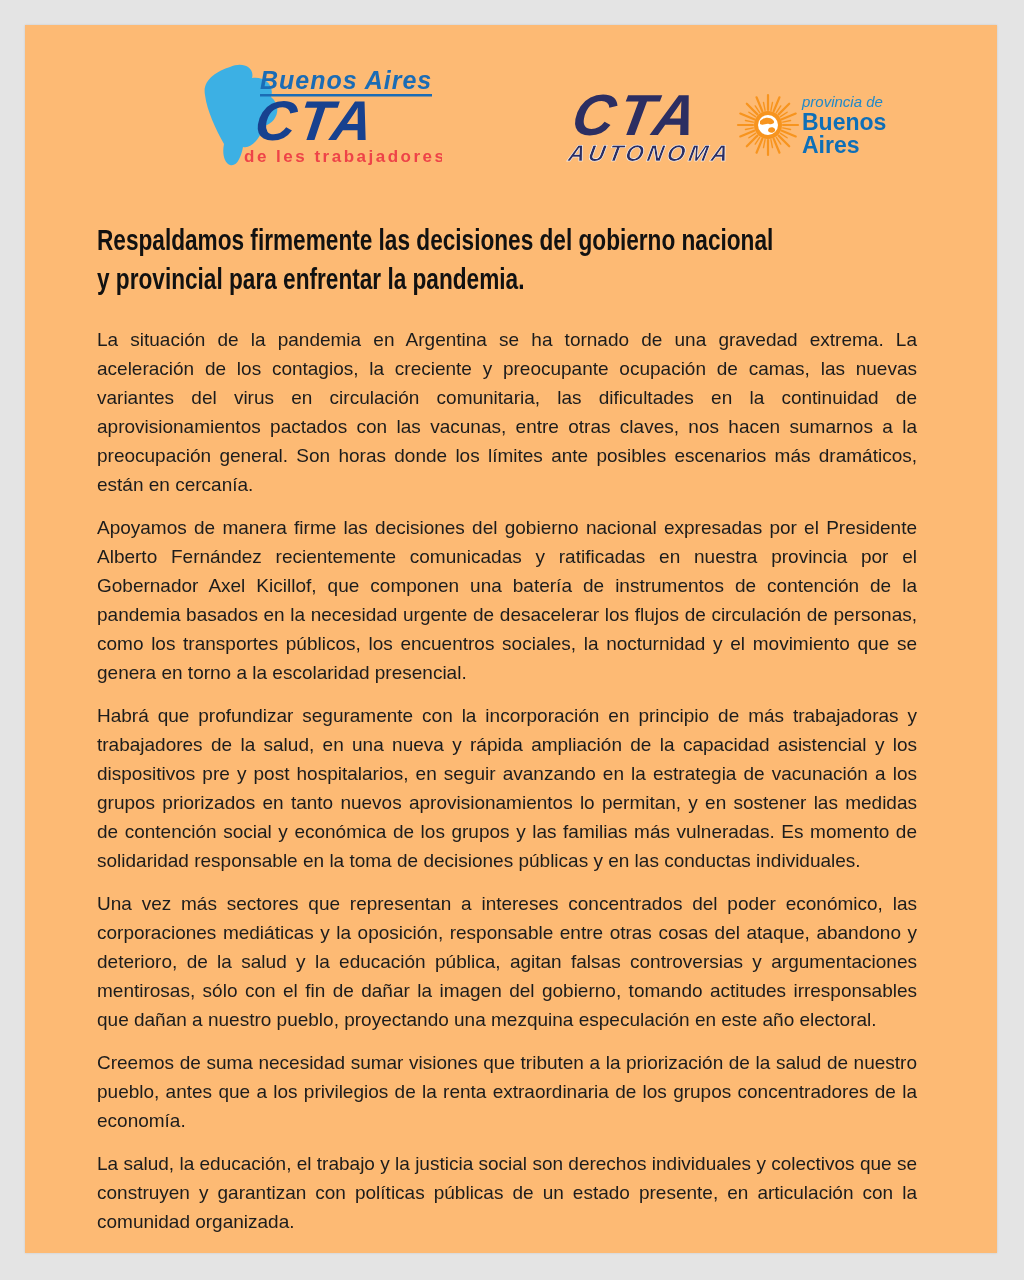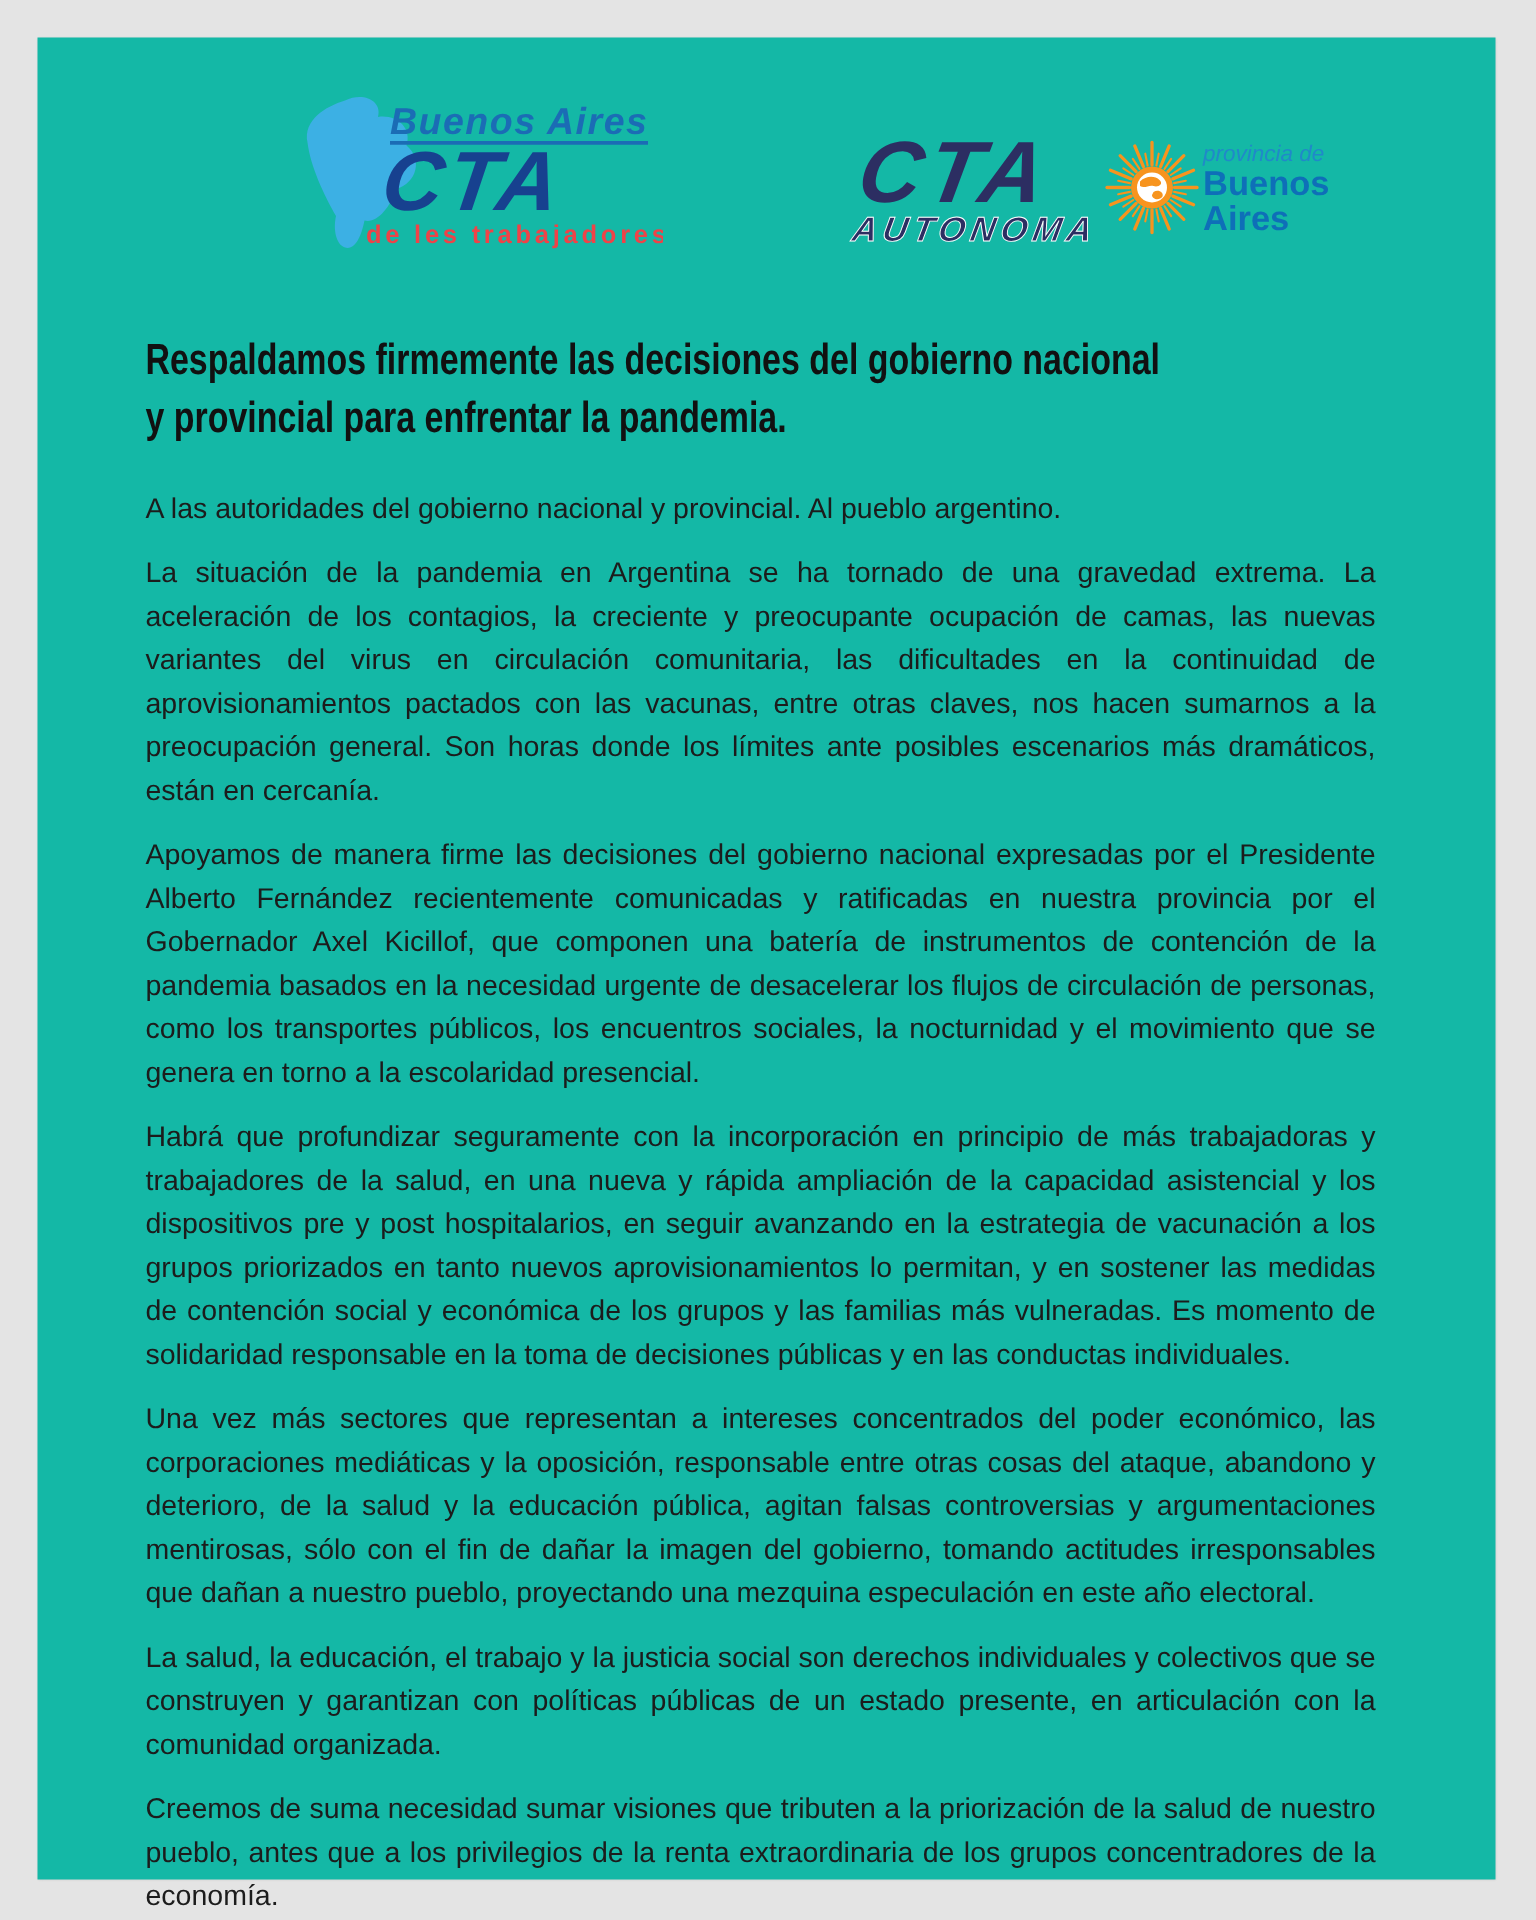--- a/index.html
+++ b/index.html
@@ -7,21 +7,21 @@
     width:1024px;height:1280px;
     background:#e4e4e4;
     font-family:"Liberation Sans", sans-serif;
     position:relative;
     -webkit-font-smoothing:antialiased;
   }
   .paper{
     position:absolute;
     left:25px;top:25px;
     width:972px;height:1228px;
-    background:#14b8a6;
+    background:#fdba74;
     box-shadow:0 0 2px rgba(0,0,0,.12);
     box-sizing:border-box;
     padding:30px 80px 0 72px;
   }
   
   .logo-header{
     position:relative;
     height:136px;
     margin-bottom:30px;
   }
@@ -143,22 +143,21 @@
     </svg>
   </div>
 
   <h1 class="doc-title">
     <span class="squeeze">
       <span class="tline">Respaldamos firmemente las decisiones del gobierno nacional</span>
       <span class="tline">y provincial para enfrentar la pandemia.</span>
     </span>
   </h1>
 
-  <p class="salutation">A las autoridades del gobierno nacional y provincial. Al pueblo argentino.</p>
 
   <p class="body-par">La situación de la pandemia en Argentina se ha tornado de una gravedad extrema. La aceleración de los contagios, la creciente y preocupante ocupación de camas, las nuevas variantes del virus en circulación comunitaria, las dificultades en la continuidad de aprovisionamientos pactados con las vacunas, entre otras claves, nos hacen sumarnos a la preocupación general. Son horas donde los límites ante posibles escenarios más dramáticos, están en cercanía.</p>
   <p class="body-par">Apoyamos de manera firme las decisiones del gobierno nacional expresadas por el Presidente Alberto Fernández recientemente comunicadas y ratificadas en nuestra provincia por el Gobernador Axel Kicillof, que componen una batería de instrumentos de contención de la pandemia basados en la necesidad urgente de desacelerar los flujos de circulación de personas, como los transportes públicos, los encuentros sociales, la nocturnidad y el movimiento que se genera en torno a la escolaridad presencial.</p>
   <p class="body-par">Habrá que profundizar seguramente con la incorporación en principio de más trabajadoras y trabajadores de la salud, en una nueva y rápida ampliación de la capacidad asistencial y los dispositivos pre y post hospitalarios, en seguir avanzando en la estrategia de vacunación a los grupos priorizados en tanto nuevos aprovisionamientos lo permitan, y en sostener las medidas de contención social y económica de los grupos y las familias más vulneradas. Es momento de solidaridad responsable en la toma de decisiones públicas y en las conductas individuales.</p>
   <p class="body-par">Una vez más sectores que representan a intereses concentrados del poder económico, las corporaciones mediáticas y la oposición, responsable entre otras cosas del ataque, abandono y deterioro, de la salud y la educación pública, agitan falsas controversias y argumentaciones mentirosas, sólo con el fin de dañar la imagen del gobierno, tomando actitudes irresponsables que dañan a nuestro pueblo, proyectando una mezquina especulación en este año electoral.</p>
+  <p class="body-par">Creemos de suma necesidad sumar visiones que tributen a la priorización de la salud de nuestro pueblo, antes que a los privilegios de la renta extraordinaria de los grupos concentradores de la economía.</p>
   <p class="body-par">La salud, la educación, el trabajo y la justicia social son derechos individuales y colectivos que se construyen y garantizan con políticas públicas de un estado presente, en articulación con la comunidad organizada.</p>
-  <p class="body-par">Creemos de suma necesidad sumar visiones que tributen a la priorización de la salud de nuestro pueblo, antes que a los privilegios de la renta extraordinaria de los grupos concentradores de la economía.</p>
 
 </div>
 
 </body></html>

